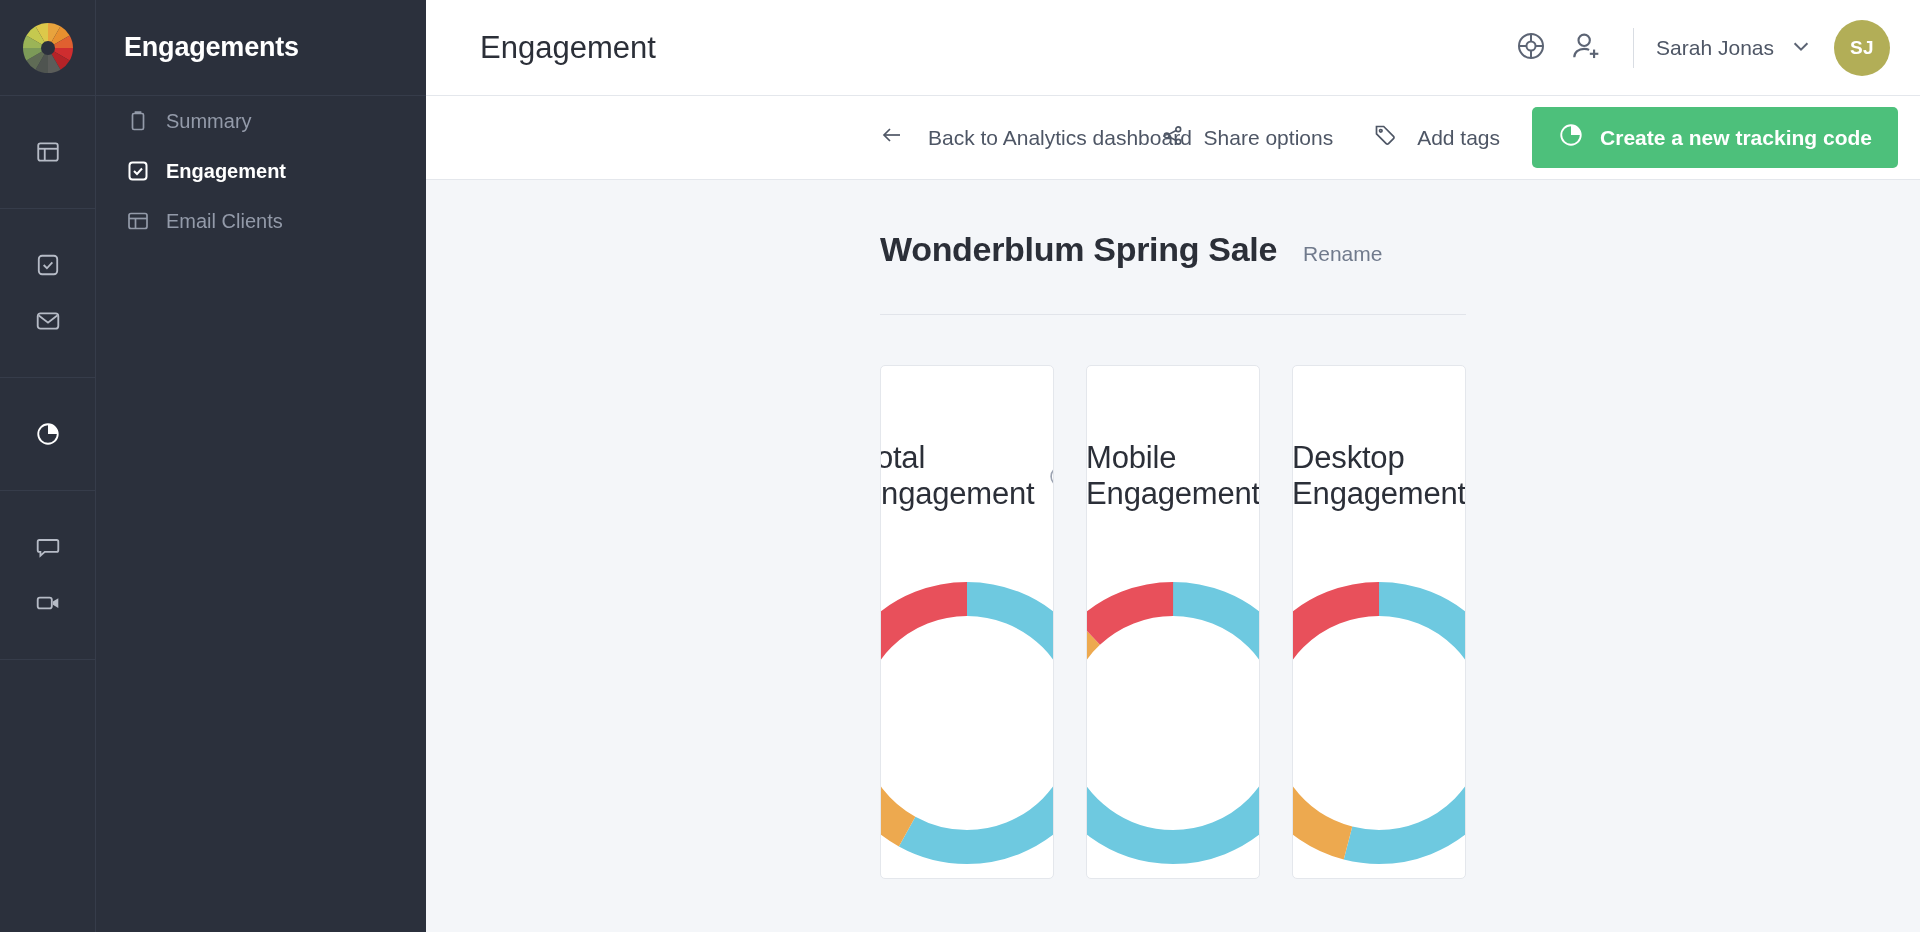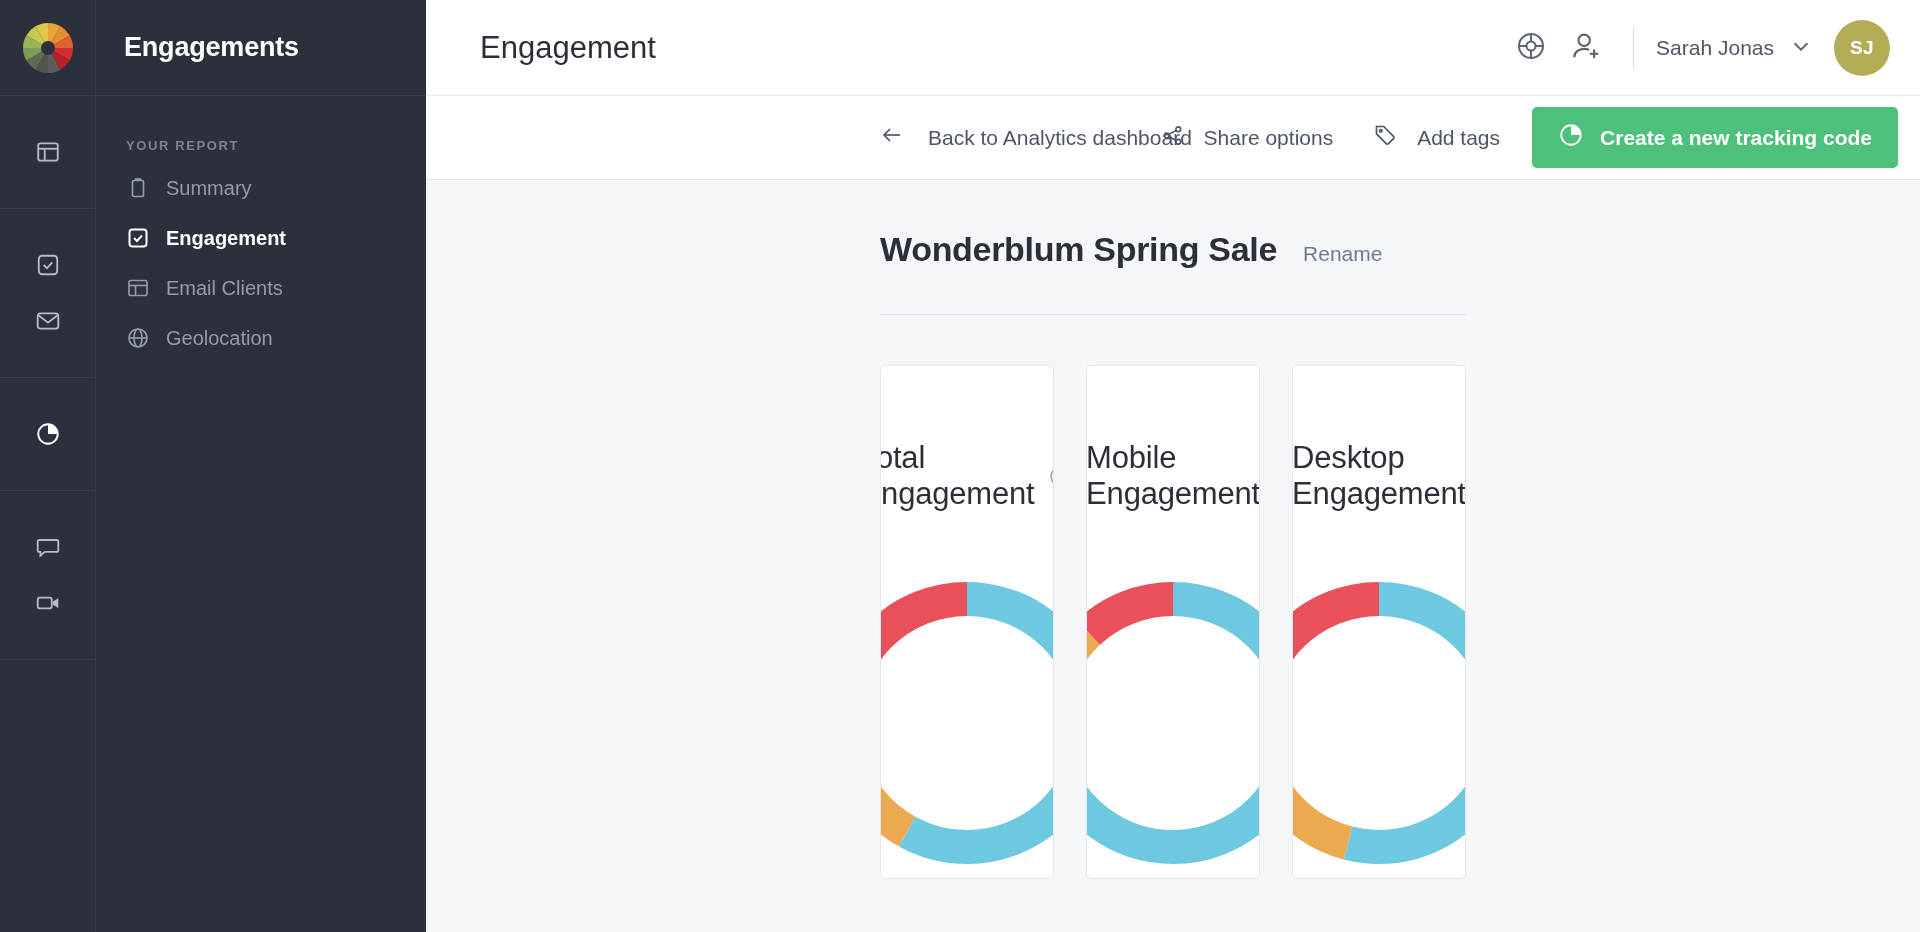--- a/index.html
+++ b/index.html
@@ -240,21 +240,20 @@
       </div>
     </div>
 
     <div class="rail-fill"></div>
   </div>
 
   <div class="sidebar">
     <div class="sidebar-head">
       <span class="sidebar-title">Engagements</span>
     </div>
-    <div class="sidebar-section-label">YOUR REPORT</div>
 
     <div class="nav-item">
       <span class="nav-ico">
         <svg width="24" height="24" viewBox="0 0 24 24" fill="none" stroke="currentColor" stroke-width="1.7">
           <path d="M8 4.5h8a1.5 1.5 0 0 1 1.5 1.5v13A1.5 1.5 0 0 1 16 20.5H8A1.5 1.5 0 0 1 6.5 19V6A1.5 1.5 0 0 1 8 4.5z"></path>
           <path d="M9.5 4.5V3.2h5v1.3"></path>
         </svg>
       </span>
       <span>Summary</span>
     </div>
@@ -273,30 +272,20 @@
       <span class="nav-ico">
         <svg width="24" height="24" viewBox="0 0 24 24" fill="none" stroke="currentColor" stroke-width="1.7">
           <rect x="3" y="4.5" width="18" height="15" rx="2"></rect>
             <line x1="3" y1="9.5" x2="21" y2="9.5"></line>
             <line x1="9.5" y1="9.5" x2="9.5" y2="19.5"></line>
         </svg>
       </span>
       <span>Email Clients</span>
     </div>
 
-    <div class="nav-item">
-      <span class="nav-ico">
-        <svg width="24" height="24" viewBox="0 0 24 24" fill="none" stroke="currentColor" stroke-width="1.7">
-          <circle cx="12" cy="12" r="9"></circle>
-            <ellipse cx="12" cy="12" rx="4" ry="9"></ellipse>
-            <line x1="3" y1="12" x2="21" y2="12"></line>
-        </svg>
-      </span>
-      <span>Geolocation</span>
-    </div>
   </div>
 
   <div class="main">
 
     <div class="topbar">
       <span class="page-title">Engagement</span>
       <div class="topbar-right">
         <div class="icon-btn">
           <span>
             <svg width="32" height="32" viewBox="0 0 24 24" fill="none" stroke="currentColor" stroke-width="1.5">

